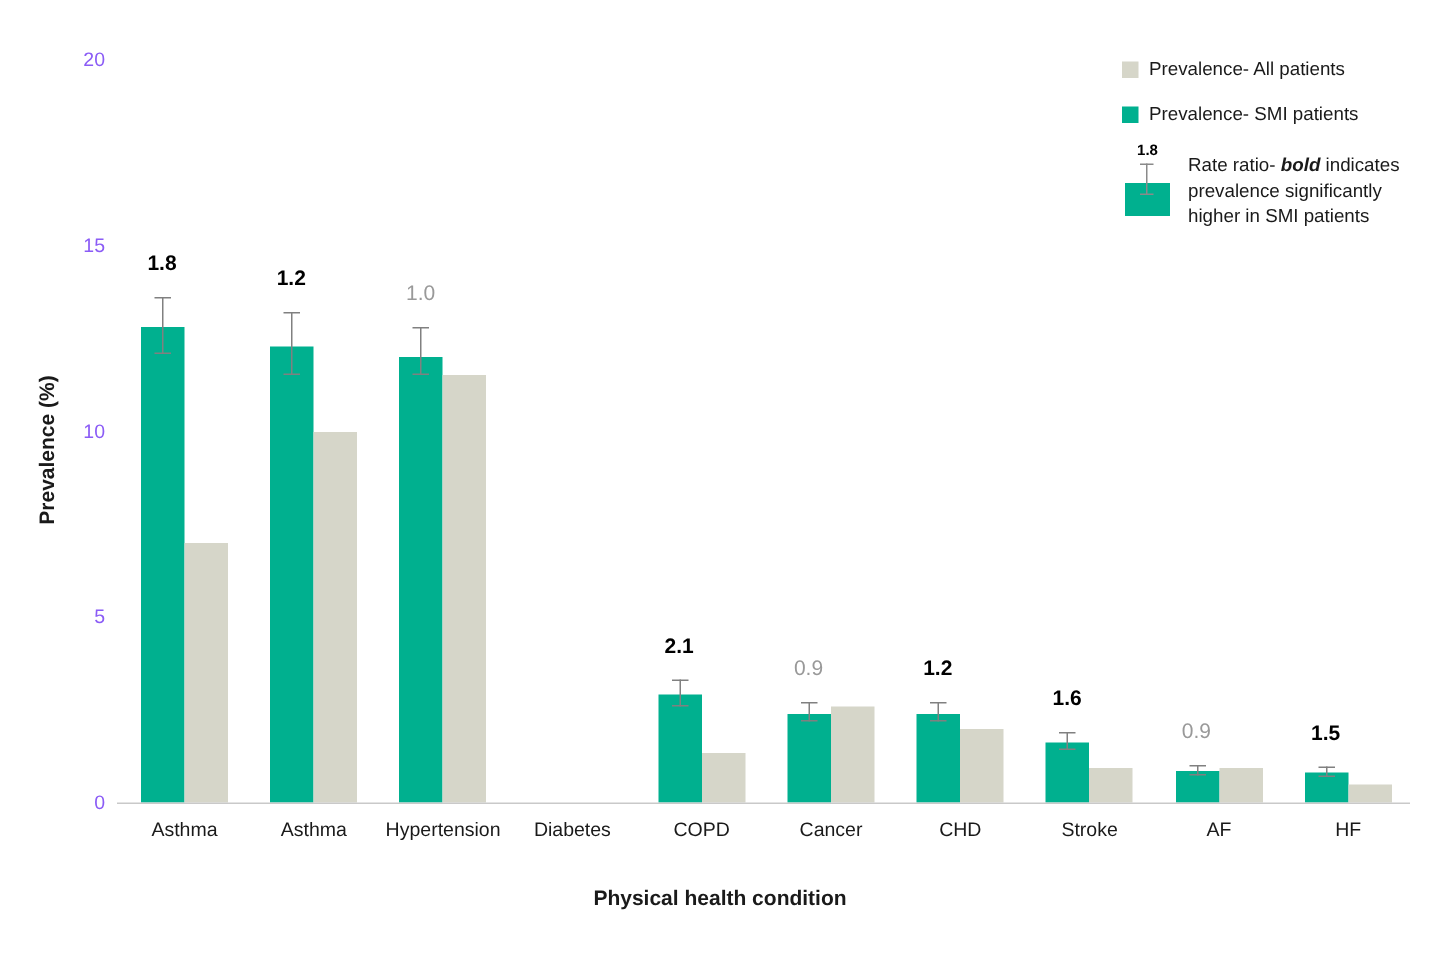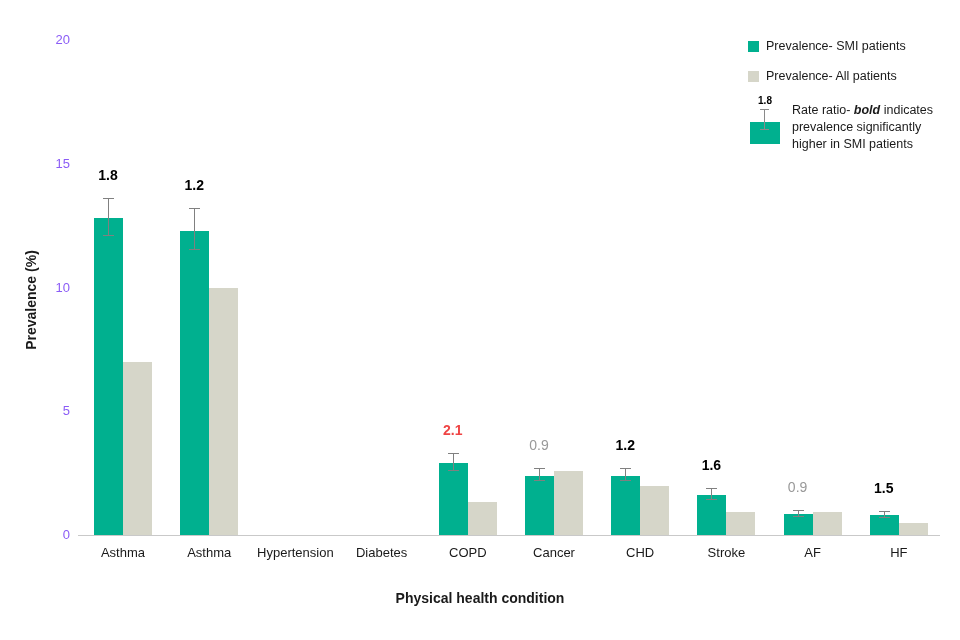--- a/index.html
+++ b/index.html
@@ -269,28 +269,37 @@
       </div>
       <div class="bar-group" style="left: 86.2px; width: 86.2px;">
         <div class="bar bar-smi" style="height: 304.425px; background: rgb(0, 176, 143);"></div>
         <div class="bar bar-all" style="height: 247.5px; background: rgb(214, 214, 201);"></div>
         <div class="errorbar" style="bottom: 284.625px; height: 42.075px; background: rgb(128, 128, 128);">
           <span class="cap cap-top" style="background: rgb(128, 128, 128);"></span>
           <span class="cap cap-bottom" style="background: rgb(128, 128, 128);"></span>
         </div>
         <div class="ratio-label ratio-sig" style="color: rgb(0, 0, 0); bottom: 342.7px;">1.2</div>
       </div>
+      <div class="bar-group" style="left: 172.4px; width: 86.2px;">
+        <div class="bar bar-smi" style="height: 297px; background: rgb(0, 176, 143);"></div>
+        <div class="bar bar-all" style="height: 284.625px; background: rgb(214, 214, 201);"></div>
+        <div class="errorbar" style="bottom: 284.625px; height: 32.175px; background: rgb(128, 128, 128);">
+          <span class="cap cap-top" style="background: rgb(128, 128, 128);"></span>
+          <span class="cap cap-bottom" style="background: rgb(128, 128, 128);"></span>
+        </div>
+        <div class="ratio-label ratio-ns" style="color: rgb(153, 153, 153); bottom: 332.8px;">1.0</div>
+      </div>
       <div class="bar-group" style="left: 344.8px; width: 86.2px;">
         <div class="bar bar-smi" style="height: 71.775px; background: rgb(0, 176, 143);"></div>
         <div class="bar bar-all" style="height: 33.4125px; background: rgb(214, 214, 201);"></div>
         <div class="errorbar" style="bottom: 64.35px; height: 17.325px; background: rgb(128, 128, 128);">
           <span class="cap cap-top" style="background: rgb(128, 128, 128);"></span>
           <span class="cap cap-bottom" style="background: rgb(128, 128, 128);"></span>
         </div>
-        <div class="ratio-label ratio-sig" style="color: #ef4444; bottom: 97.675px; text-align: center;">2.1</div>
+        <div class="ratio-label ratio-sig" style="color: #000000; bottom: 97.675px; text-align: center;">2.1</div>
       </div>
       <div class="bar-group" style="left: 431px; width: 86.2px;">
         <div class="bar bar-smi" style="height: 59.4px; background: rgb(0, 176, 143);"></div>
         <div class="bar bar-all" style="height: 64.35px; background: rgb(214, 214, 201);"></div>
         <div class="errorbar" style="bottom: 54.45px; height: 12.375px; background: rgb(128, 128, 128);">
           <span class="cap cap-top" style="background: rgb(128, 128, 128);"></span>
           <span class="cap cap-bottom" style="background: rgb(128, 128, 128);"></span>
         </div>
         <div class="ratio-label ratio-ns" style="color: rgb(153, 153, 153); bottom: 82.825px;">0.9</div>
       </div>
@@ -345,27 +354,27 @@
       <div class="x-tick-label" style="left: 674.4px;">Stroke</div>
       <div class="x-tick-label" style="left: 760.6px;">AF</div>
       <div class="x-tick-label" style="left: 846.8px;">HF</div>
     </div>
 
   <div id="x-axis-title">Physical health condition</div>
 
   <div id="legend">
 
     <div class="legend-row">
+      <span class="legend-swatch" id="legend-swatch-all" style="background: rgb(214, 214, 201);"></span>
+      <span class="legend-text">Prevalence- All patients</span>
+    </div>
+
+    <div class="legend-row">
       <span class="legend-swatch" id="legend-swatch-smi" style="background: rgb(0, 176, 143);"></span>
       <span class="legend-text">Prevalence- SMI patients</span>
-    </div>
-
-    <div class="legend-row">
-      <span class="legend-swatch" id="legend-swatch-all" style="background: rgb(214, 214, 201);"></span>
-      <span class="legend-text">Prevalence- All patients</span>
     </div>
 
 
     <div class="legend-row" id="legend-row-ratio">
       <span id="legend-ratio-glyph">
         <span id="legend-ratio-number">1.8</span>
         <span id="legend-ratio-bar" style="background: rgb(0, 176, 143);"></span>
         <span id="legend-ratio-err">
           <span class="cap cap-top"></span>
           <span class="cap cap-bottom"></span>

